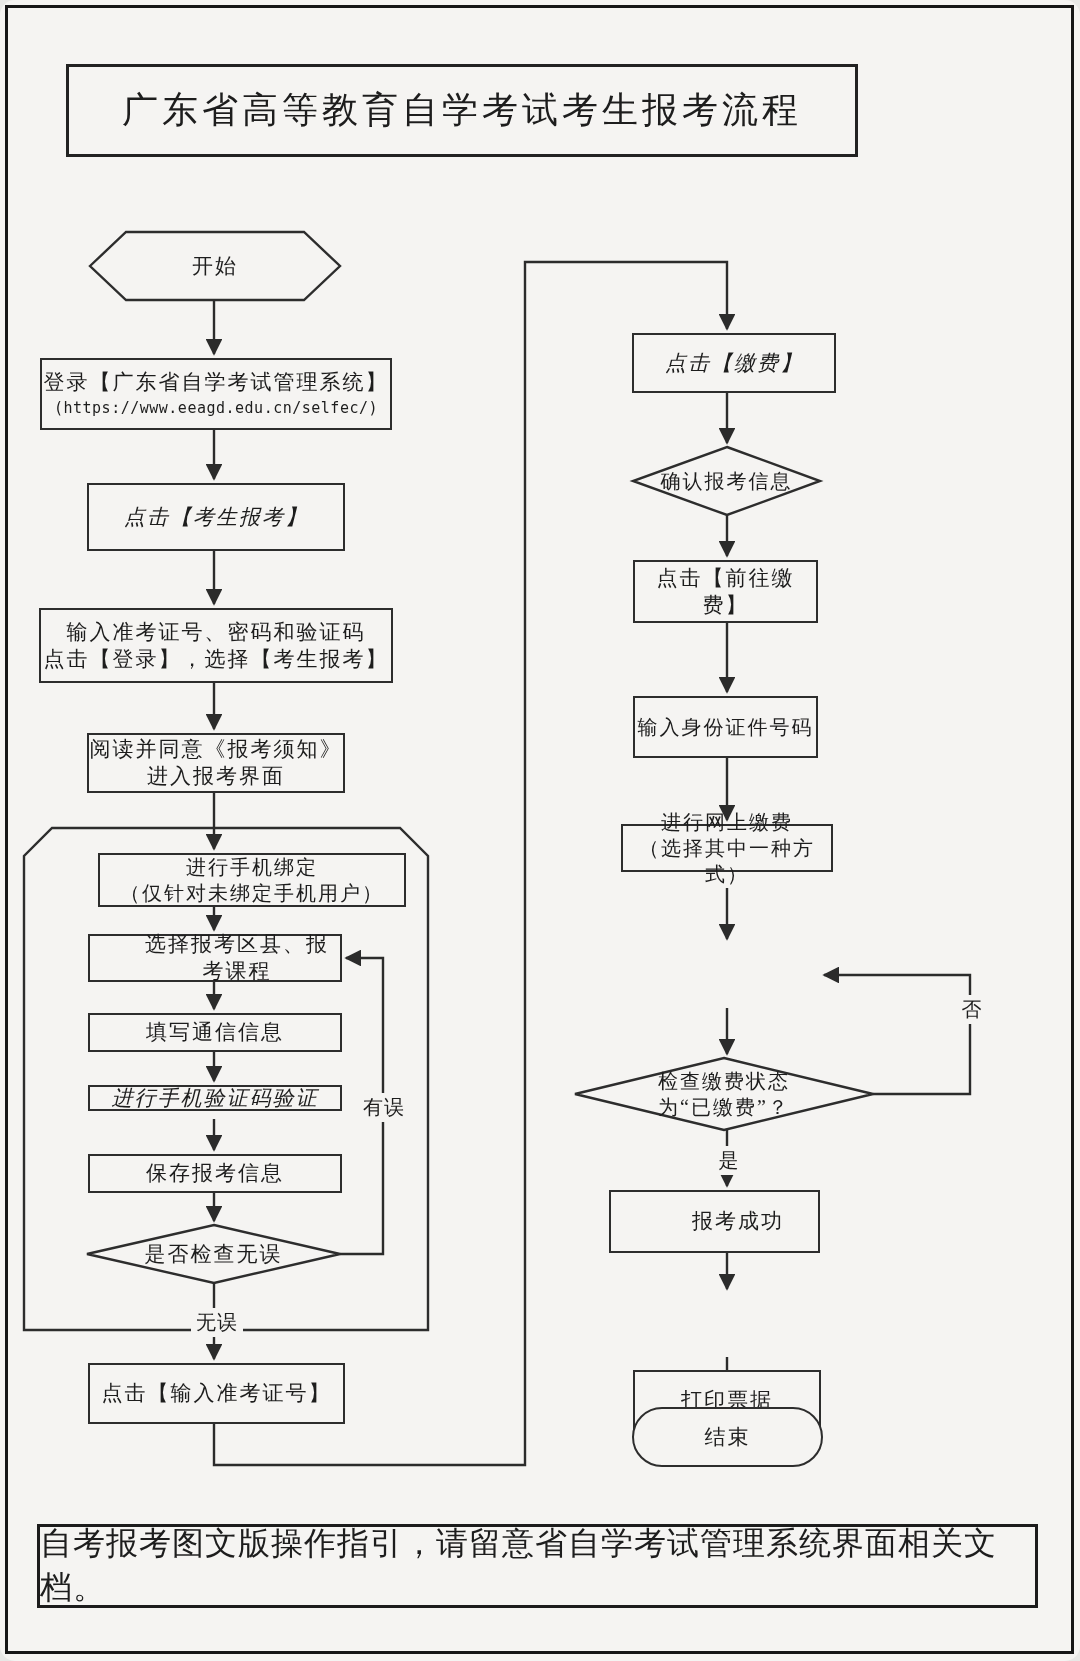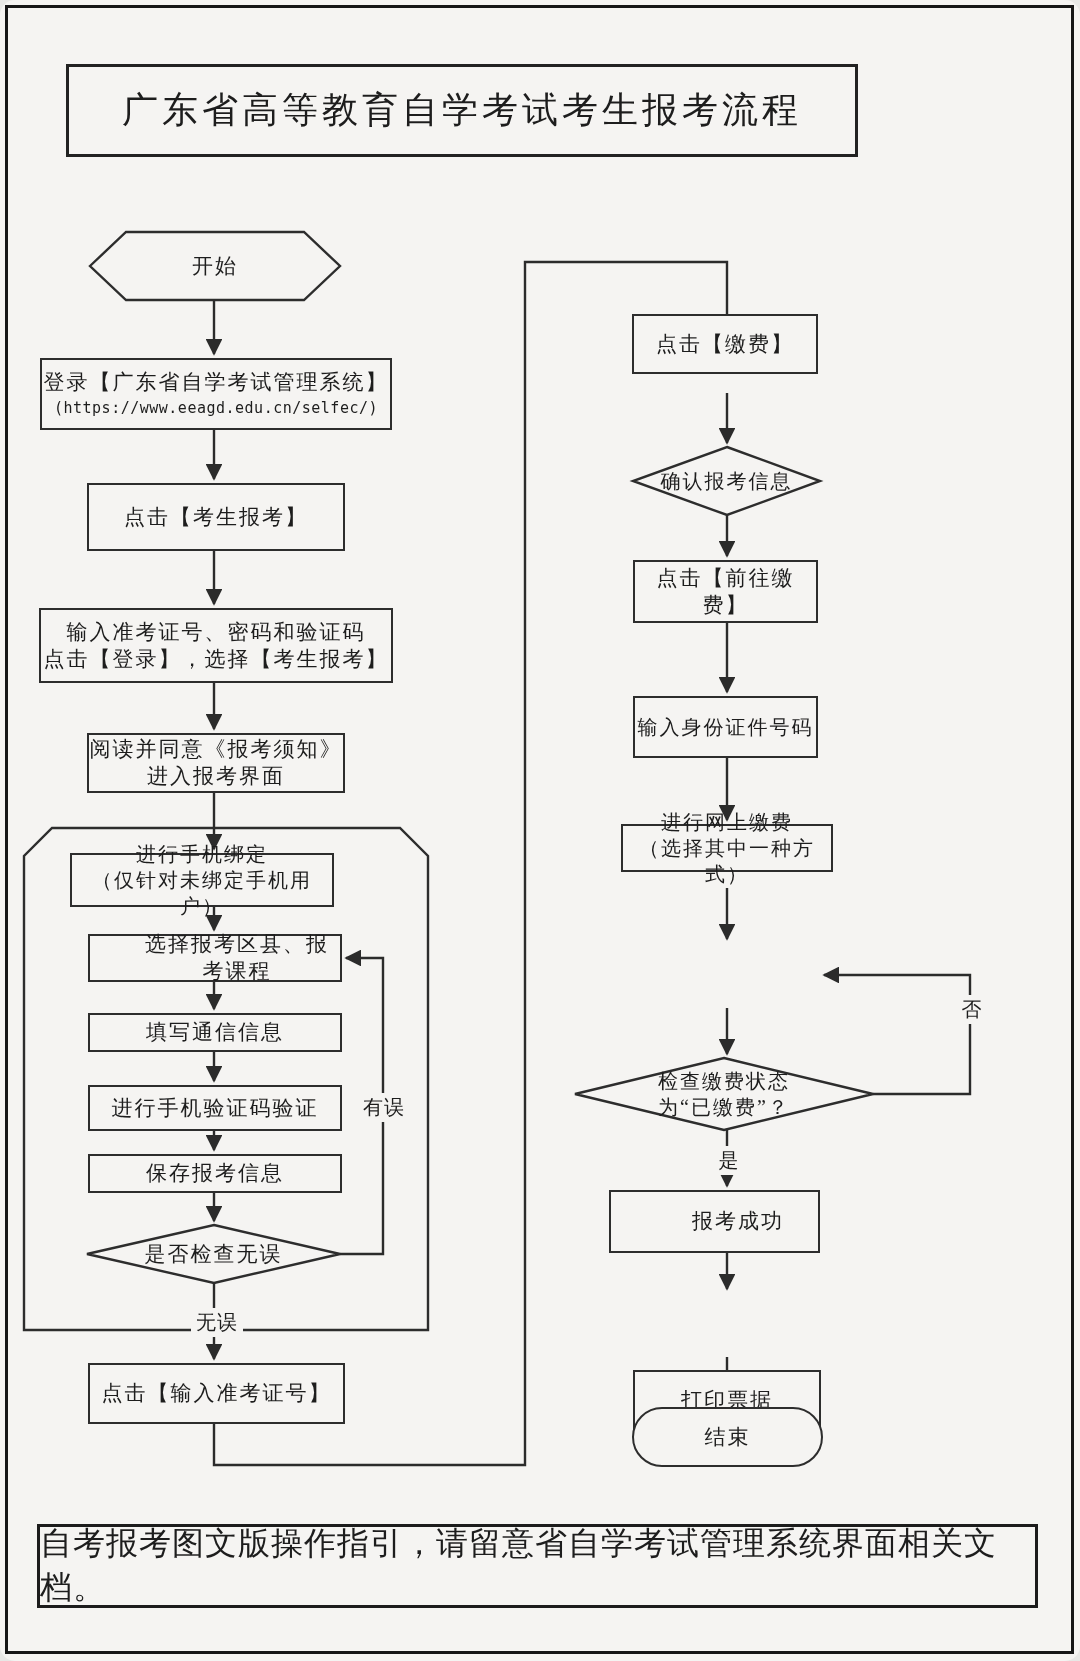--- a/index.html
+++ b/index.html
@@ -120,64 +120,64 @@
 
   <div class="node" style="left:90px;top:232px;width:250px;height:68px;">
     <span>开始</span>
   </div>
 
   <div class="node box" style="left:40px;top:358px;width:352px;height:72px;">
     <span>登录【广东省自学考试管理系统】</span>
     <span class="url-line">(https://www.eeagd.edu.cn/selfec/)</span>
   </div>
 
-  <div class="node box" style="left:87px;top:483px;width:258px;height:68px;">
+  <div class="node box" style="left:87px;top:483px;width:258px;height:68px;font-style:italic;">
     <span>点击【考生报考】</span>
   </div>
 
   <div class="node box" style="left:39px;top:608px;width:354px;height:75px;">
     <span>输入准考证号、密码和验证码</span>
     <span>点击【登录】，选择【考生报考】</span>
   </div>
 
   <div class="node box" style="left:87px;top:733px;width:258px;height:60px;">
     <span>阅读并同意《报考须知》</span>
     <span>进入报考界面</span>
   </div>
 
-  <div class="node box small" style="left:70px;top:853px;width:264px;height:54px;">
+  <div class="node box small" style="left:98px;top:853px;width:308px;height:54px;">
     <span>进行手机绑定</span>
     <span>（仅针对未绑定手机用户）</span>
   </div>
 
   <div class="node box" style="left:88px;top:934px;width:254px;height:48px;padding-left:44px;">
     <span>选择报考区县、报考课程</span>
   </div>
 
   <div class="node box" style="left:88px;top:1013px;width:254px;height:39px;">
     <span>填写通信信息</span>
   </div>
 
-  <div class="node box" style="left:88px;top:1085px;width:254px;height:46px;">
+  <div class="node box" style="left:88px;top:1085px;width:254px;height:26px;font-style:italic;">
     <span>进行手机验证码验证</span>
   </div>
 
   <div class="node box" style="left:88px;top:1154px;width:254px;height:39px;">
     <span>保存报考信息</span>
   </div>
 
   <div class="node dtext" style="left:87px;top:1225px;width:253px;height:58px;">
     <span>是否检查无误</span>
   </div>
 
   <div class="node box" style="left:88px;top:1363px;width:257px;height:61px;">
     <span>点击【输入准考证号】</span>
   </div>
 
-  <div class="node box" style="left:632px;top:314px;width:186px;height:60px;">
+  <div class="node box" style="left:632px;top:333px;width:204px;height:60px;font-style:italic;">
     <span>点击【缴费】</span>
   </div>
 
   <div class="node dtext small" style="left:633px;top:447px;width:187px;height:68px;">
     <span>确认报考信息</span>
   </div>
 
   <div class="node box" style="left:633px;top:560px;width:185px;height:63px;">
     <span>点击【前往缴费】</span>
   </div>

